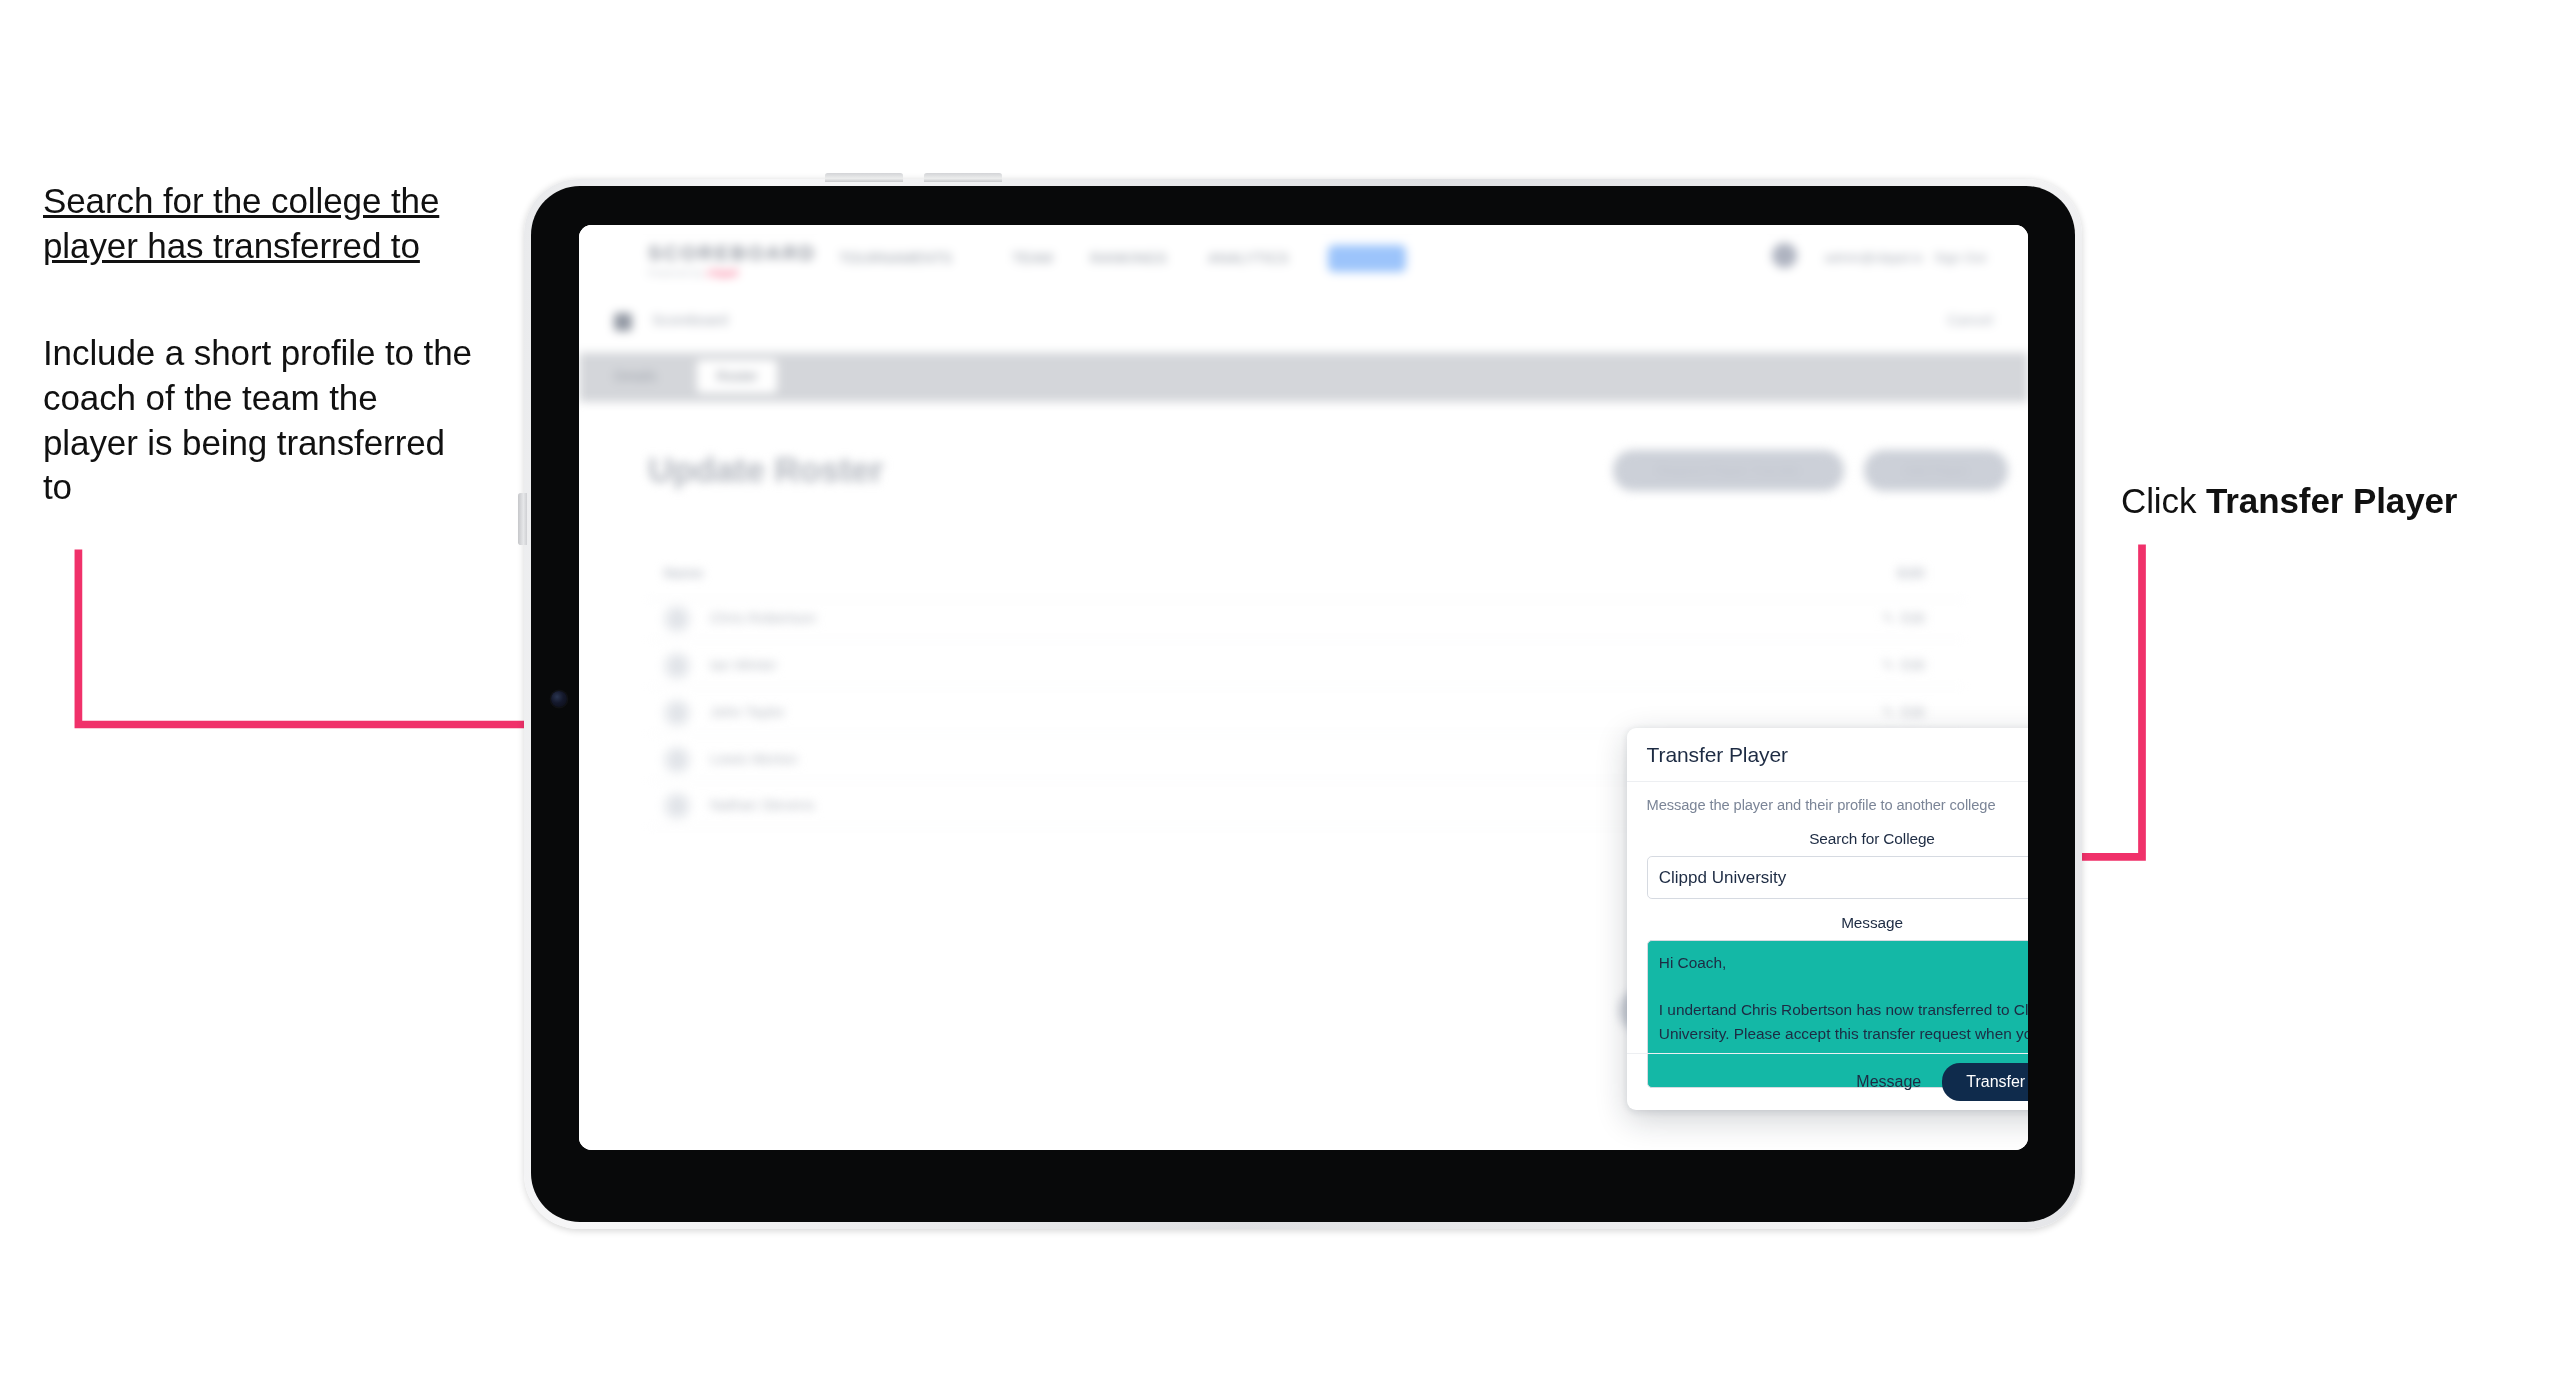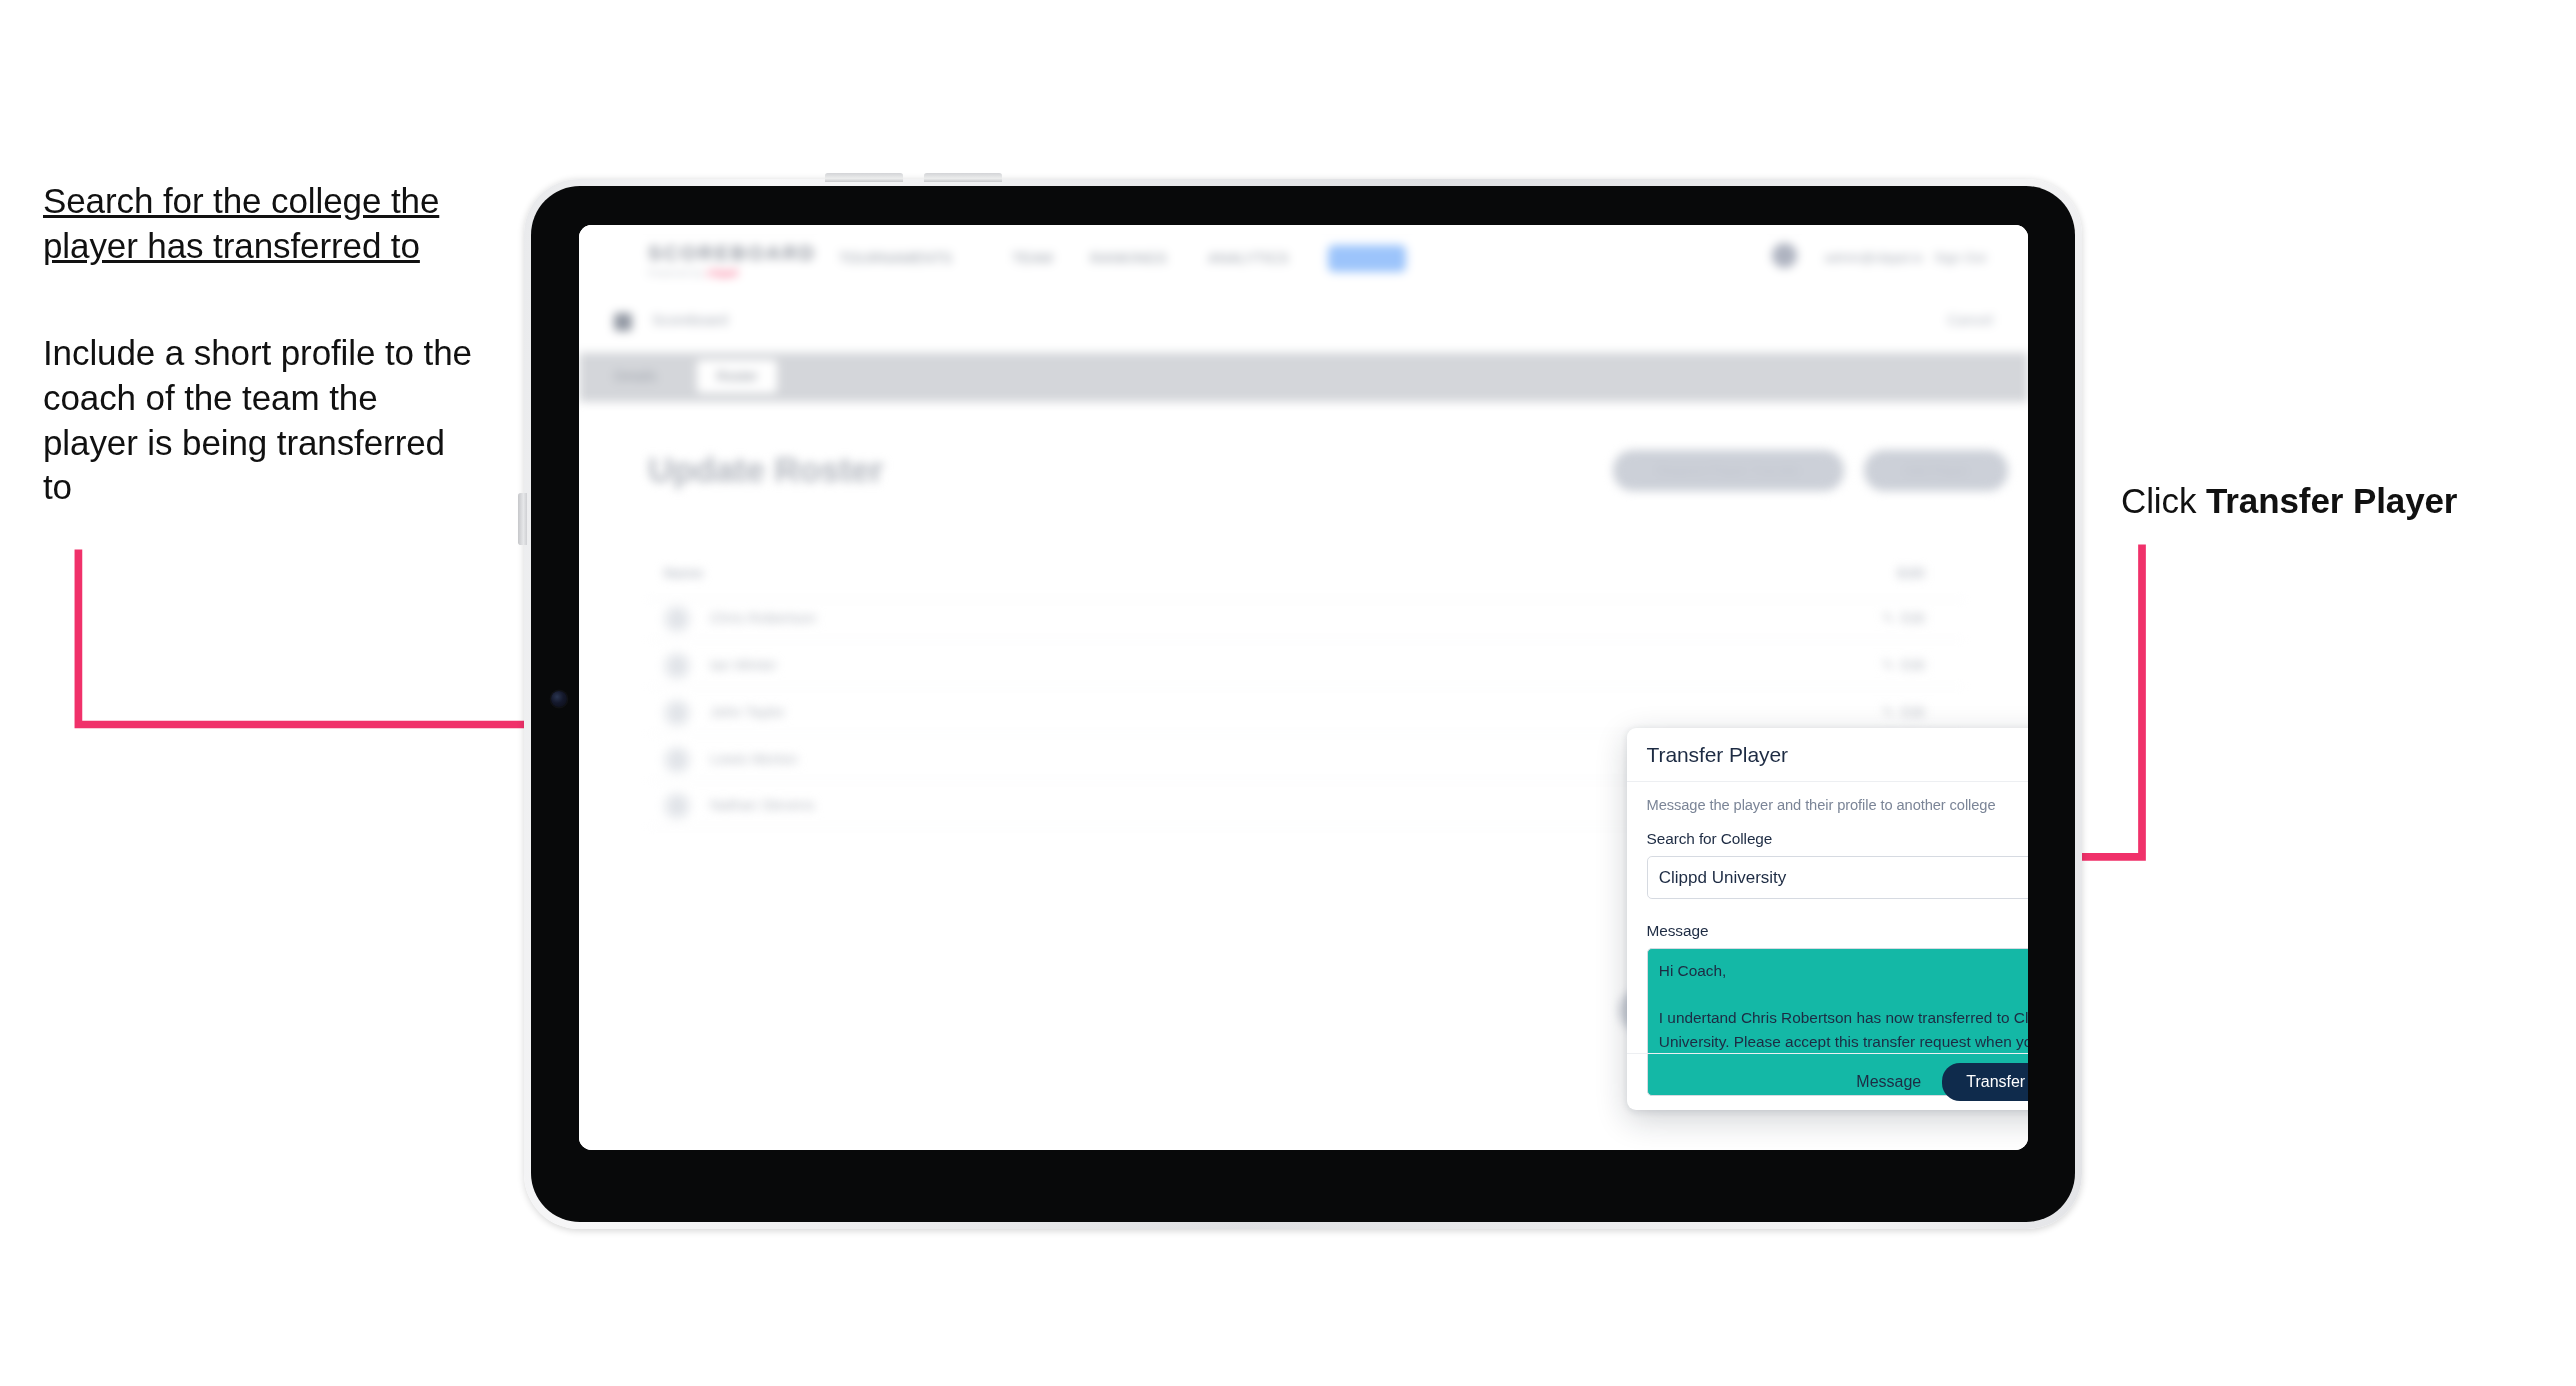--- a/index.html
+++ b/index.html
@@ -397,34 +397,35 @@
     font-size: 14.7px;
     color: #7b8597;
     margin: 0 0 17px 0;
     letter-spacing: -0.1px;
   }
   .field-label {
     font-size: 15.4px;
     color: #1d2b43;
     margin-bottom: 7.7px;
     letter-spacing: -0.1px;
+    text-align: center;
   }
   #college-input {
     width: 100%;
     box-sizing: border-box;
     height: 43px;
     border: 0.7px solid #d6dae1;
     border-radius: 4.9px;
     background: #ffffff;
     font-family: "Liberation Sans", sans-serif;
     font-size: 17px;
     color: #1d2b43;
     padding: 0 11.2px;
     outline: none;
-    margin-bottom: 23px;
+    margin-bottom: 15px;
   }
   #message-input {
     width: 100%;
     box-sizing: border-box;
     height: 148px;
     border: 0.7px solid #d6dae1;
     border-radius: 4.9px;
     background: #14b8a6;
     font-family: "Liberation Sans", sans-serif;
     font-size: 15.4px;

